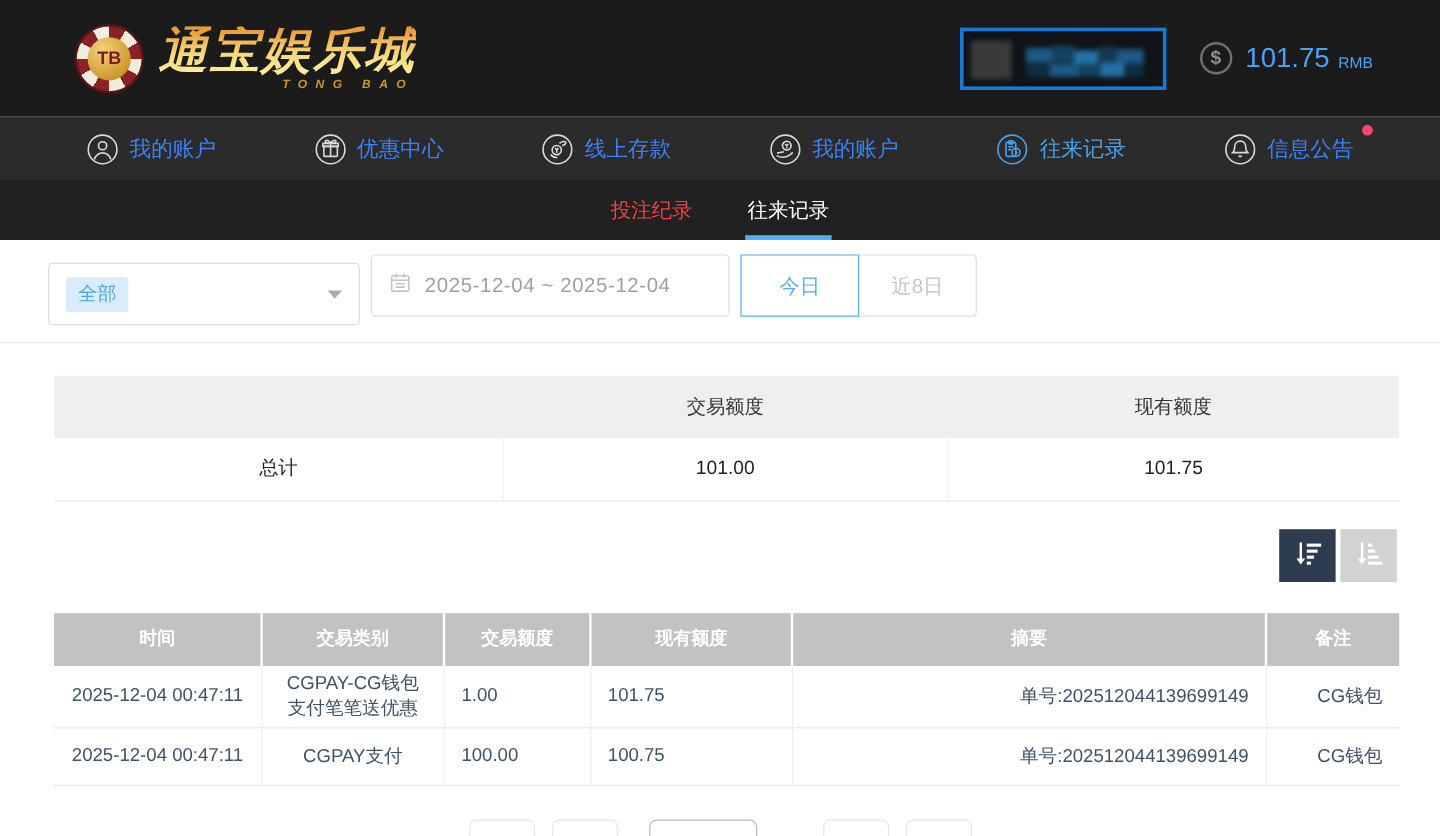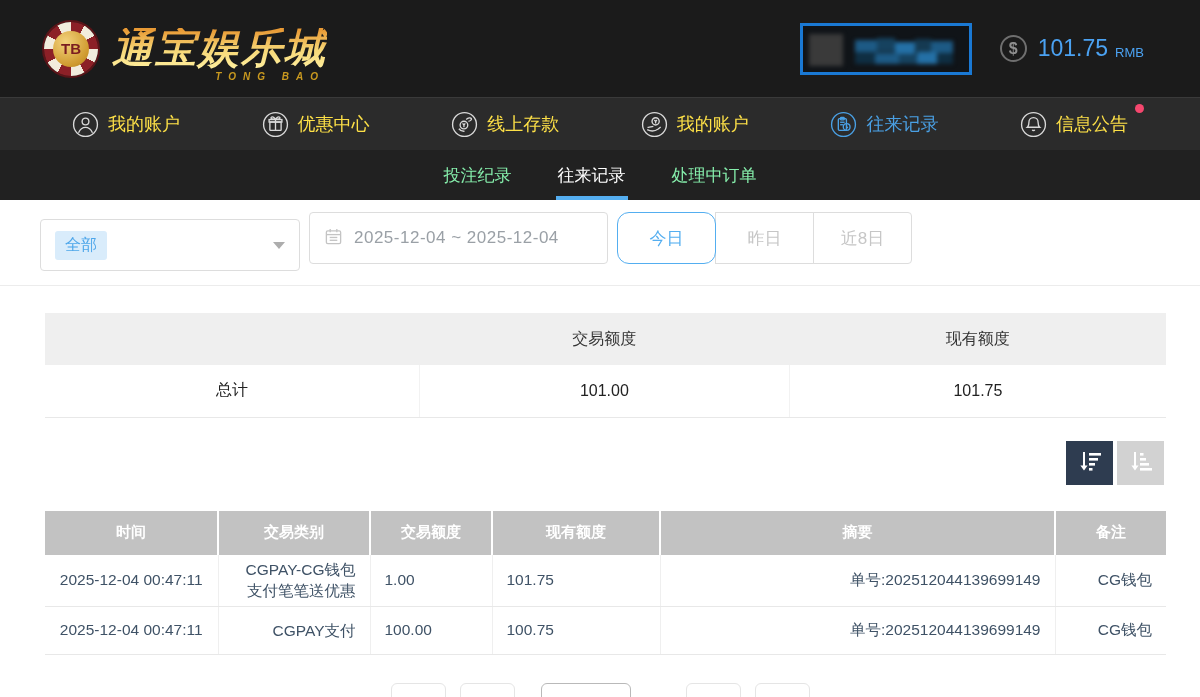--- a/index.html
+++ b/index.html
@@ -1,21 +1,21 @@
 <!DOCTYPE html>
 <html><head>
 <meta charset="utf-8">
 <style>
   * { margin: 0; padding: 0; box-sizing: border-box; }
   html, body { width: 1200px; height: 697px; overflow: hidden; background: #fff;
     font-family: "Liberation Sans", sans-serif; }
 
   
   .header { height: 97px; background: #1b1b1b; display: flex; align-items: center; }
-  .logo-group { display: flex; align-items: center; margin-left: 44px; }
+  .logo-group { display: flex; align-items: flex-start; margin-left: 64px; }
   .chip { width: 54px; height: 54px; border-radius: 50%; position: relative; flex: 0 0 auto;
     background: conic-gradient(#8c2027 0 30deg, #f2ecdc 30deg 60deg, #8c2027 60deg 90deg, #f2ecdc 90deg 120deg,
       #8c2027 120deg 150deg, #f2ecdc 150deg 180deg, #8c2027 180deg 210deg, #f2ecdc 210deg 240deg,
       #8c2027 240deg 270deg, #f2ecdc 270deg 300deg, #8c2027 300deg 330deg, #f2ecdc 330deg 360deg);
     box-shadow: 0 0 0 2px #5a1418; }
   .chip-inner { position: absolute; inset: 9px; border-radius: 50%;
     background: radial-gradient(circle at 35% 30%, #f3d27c, #cf9a2e 70%, #a87a1d);
     display: flex; align-items: center; justify-content: center;
     font-weight: bold; font-size: 15px; color: #7a1c20; }
   .logo-text { margin-left: 14px; position: relative; font-style: italic; }
@@ -33,31 +33,31 @@
   .balance-group { display: flex; align-items: center; margin-left: 28px; margin-right: 56px; }
   .dollar-icon { width: 27px; height: 27px; border: 2px solid #6f6f6f; border-radius: 50%;
     color: #8f8f8f; font-size: 16px; font-weight: bold; display: flex; align-items: center;
     justify-content: center; margin-right: 11px; }
   .balance-amount { color: #4ba2f2; font-size: 23px; }
   .balance-currency { color: #4ba2f2; font-size: 13px; margin-left: 7px; margin-top: 7px; }
 
   
   .nav { height: 53px; background: #2b2b2b; border-top: 1px solid #3a3a3a;
     display: flex; align-items: center; justify-content: space-between; padding: 0 72px; }
-  .nav-item { display: flex; align-items: center; gap: 9px; color: #fde047; font-size: 18px;
+  .nav-item { display: flex; align-items: center; gap: 9px; color: #3b82f6; font-size: 18px;
     cursor: pointer; position: relative; }
   .nav-item svg { display: block; }
   .nav-item.active { color: #4aa0e4; }
   .nav-dot { position: absolute; top: -7px; right: -16px; width: 9px; height: 9px;
     border-radius: 50%; background: #f5476e; }
 
   
   .subnav { height: 50px; background: #212121; display: flex; align-items: stretch;
     justify-content: center; gap: 46px; }
-  .subnav-tab { color: #86efac; font-size: 17px; display: flex; align-items: center;
+  .subnav-tab { color: #ef4444; font-size: 17px; display: flex; align-items: center;
     cursor: pointer; position: relative; }
   .subnav-tab.active { color: #fff; }
   .subnav-tab.active::after { content: ""; position: absolute; bottom: 0; left: -2px; right: -2px;
     height: 4px; background: #54aef0; }
 
   
   .filter-row { display: flex; align-items: center; margin: 12px 0 0 40px; height: 52px; }
   .dropdown { width: 260px; height: 52px; border: 1px solid #ddd; border-radius: 4px;
     display: flex; align-items: center; padding: 4px 14px; cursor: pointer; margin-top: 14px; }
   .dropdown-tag { background: #d9ecfb; color: #4da6ea; font-size: 16px; padding: 4px 10px;
@@ -66,21 +66,21 @@
     border-right: 6px solid transparent; border-top: 7px solid #adadad; }
   .date-input { width: 299px; height: 52px; border: 1px solid #ddd; border-radius: 4px;
     display: flex; align-items: center; padding: 0 14px; margin-left: 9px; cursor: pointer; }
   .date-text { color: #9aa0a6; font-size: 17px; margin-left: 11px; letter-spacing: 0.5px; }
   .quick-group { display: flex; margin-left: 9px; }
   .quick-btn { width: 99px; height: 52px; background: #fff; border: 1px solid #ddd;
     color: #c6c6c6; font-size: 17px; cursor: pointer; }
   .quick-btn.first { border-radius: 4px 0 0 4px; }
   .quick-btn.last { border-radius: 0 4px 4px 0; margin-left: -1px; }
   .quick-btn.mid { margin-left: -1px; }
-  .quick-btn.active { border: 1px solid #54aef0; color: #54aef0; border-radius: 12px;
+  .quick-btn.active { border: 1px solid #54aef0; color: #54aef0; border-radius: 1px;
     position: relative; z-index: 2; }
   .search-btn { width: 103px; height: 51px; margin-left: 19px; background: #55b5f5;
     border: none; border-radius: 4px; color: #fff; font-size: 19px; cursor: pointer; }
 
   .divider { margin-top: 21px; border: none; border-top: 1px solid #ececec; }
 
   
   .summary-table { width: 1121px; margin: 27px 0 0 45px; border-collapse: collapse; }
   .summary-table th { background: #efefef; height: 52px; font-weight: normal;
     font-size: 16px; color: #333; }
@@ -96,21 +96,21 @@
   .sort-btn.asc { background: #d2d2d2; }
 
   
   .records-table { width: 1121px; margin: 26px 0 0 45px; border-collapse: collapse; table-layout: fixed; }
   .records-table th { background: #c2c2c2; color: #fff; font-size: 15px; font-weight: bold;
     height: 44px; border-left: 2px solid #fff; }
   .records-table th:first-child { border-left: none; }
   .records-table td { color: #3f5266; font-size: 15.5px; height: 48px; padding: 4px 14px;
     border-bottom: 1px solid #e8e8e8; border-left: 1px solid #efefef; background: #fff; }
   .records-table td:first-child { border-left: none; text-align: center; padding: 4px 6px; }
-  .col-type { text-align: right; line-height: 1.4; }
+  .col-type { text-align: center; line-height: 1.4; }
   .col-num { text-align: left; }
   .col-left { text-align: right; }
 
   
   .pagination { display: flex; justify-content: center; margin-top: 28px; }
   .page-btn { height: 34px; background: #fff; border: 1px solid #e5e5e5; border-radius: 6px;
     cursor: pointer; }
   .pb-1 { width: 55px; margin-right: 14px; }
   .pb-2 { width: 55px; margin-right: 26px; }
   .pb-3 { width: 90px; border-color: #b9b9b9; margin-right: 55px; }
@@ -222,21 +222,20 @@
       </svg>
     </span>
     <span>信息公告</span>
     <span class="nav-dot"></span>
   </div>
 </div>
 
 <div class="subnav">
   <div class="subnav-tab">投注纪录</div>
   <div class="subnav-tab active">往来记录</div>
-  <div class="subnav-tab">处理中订单</div>
 </div>
 
 <div class="filter-row">
   <div class="dropdown">
     <span class="dropdown-tag">全部</span>
     <span class="caret-down"></span>
   </div>
   <div class="date-input">
     <span>
       <svg width="19" height="19" viewBox="0 0 20 20" fill="none" stroke="#c4c4c4" stroke-width="1.4">
@@ -245,21 +244,20 @@
           <line x1="13.5" y1="2" x2="13.5" y2="5.5"></line>
         <line x1="2.5" y1="8" x2="17.5" y2="8"></line>
         <line x1="6" y1="11" x2="14" y2="11"></line>
           <line x1="6" y1="14" x2="14" y2="14"></line>
       </svg>
     </span>
     <span class="date-text">2025-12-04 ~ 2025-12-04</span>
   </div>
   <div class="quick-group">
     <button class="quick-btn first active">今日</button>
-    <button class="quick-btn mid">昨日</button>
     <button class="quick-btn last">近8日</button>
   </div>
 </div>
 
 <hr class="divider">
 
 <table class="summary-table">
   <colgroup>
       <col style="width:33.4%">
       <col style="width:33%">

